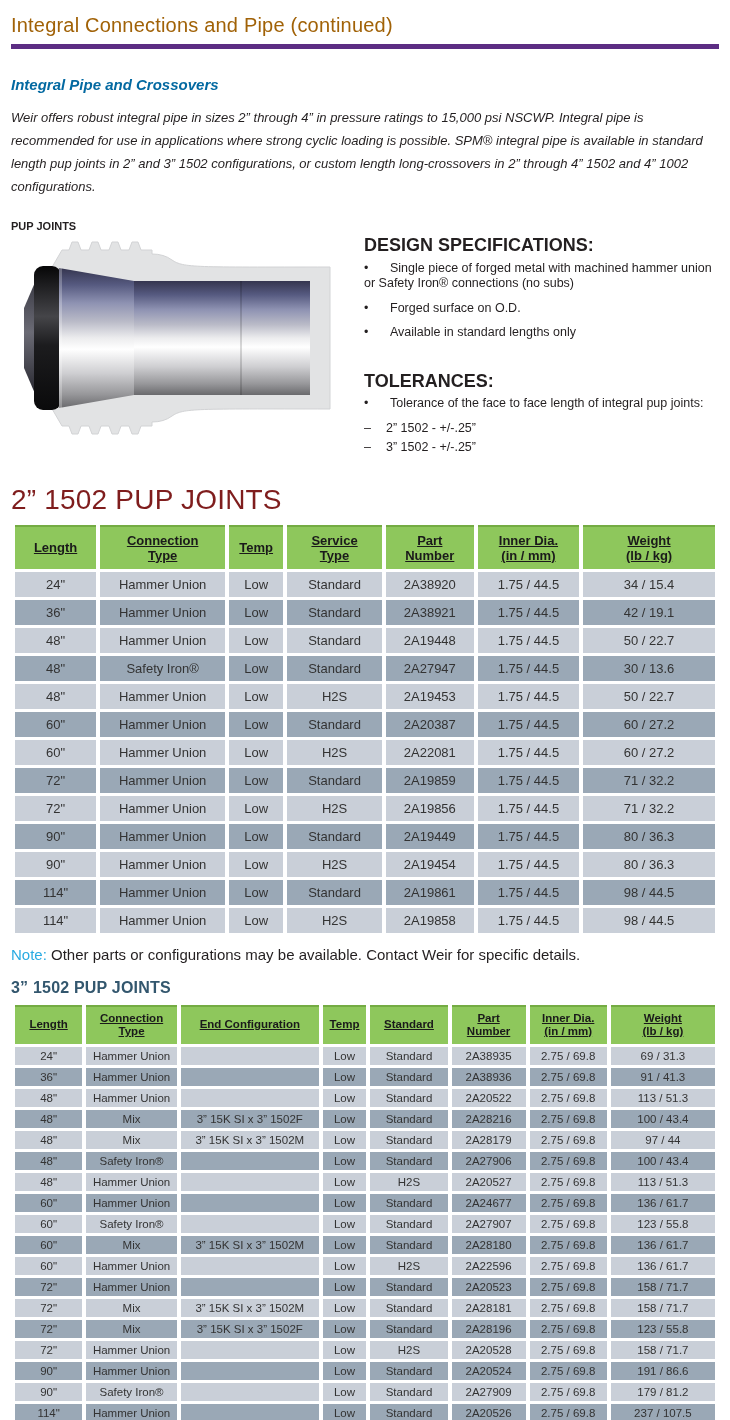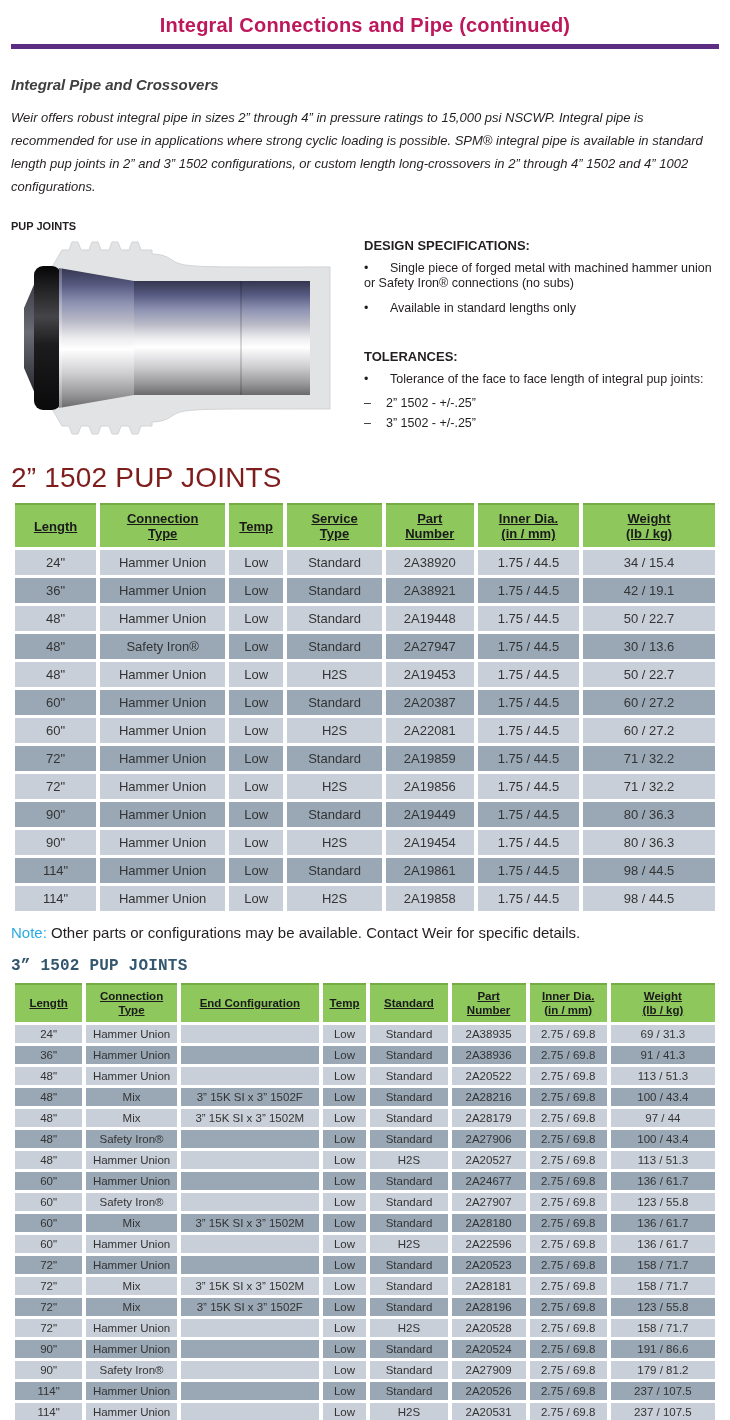--- a/index.html
+++ b/index.html
@@ -5,47 +5,47 @@
   html,body{margin:0;padding:0;}
   body{
     width:730px;height:1420px;background:#ffffff;
     font-family:"Liberation Sans","DejaVu Sans",sans-serif;
     color:#231f20;overflow:hidden;
   }
   .page{padding:12px 11px 0 11px;}
 
   
   .doc-title{
-    font-size:20px;font-weight:bold;color:#be185d;
-    margin:2px 0 7px 0;letter-spacing:.2px;text-align:center;
+    font-size:20px;font-weight:normal;color:#a16207;
+    margin:2px 0 7px 0;letter-spacing:.2px;
   }
   .title-rule{height:5px;background:#5c2d83;margin:0 0 27px 0;}
 
   .doc-subtitle{
-    font-size:15px;font-weight:bold;font-style:italic;color:#404040;
+    font-size:15px;font-weight:bold;font-style:italic;color:#0369a1;
     margin:0 0 13px 0;
   }
   .intro{font-size:13px;line-height:23px;margin:0 0 22px 0;max-width:705px;font-style:italic;}
 
   
   .media-row{display:flex;gap:28px;margin:0 0 24px 0;}
   .media-left{width:325px;flex:0 0 auto;}
   .pup-label{font-size:11px;font-weight:bold;margin:0 0 6px 0;}
   .pipe-img{display:block;width:322px;height:200px;}
   .media-right{flex:1;padding-top:18px;font-size:12.5px;line-height:15.5px;}
-  .spec-heading{font-weight:bold;font-size:13px;margin:0 0 7px 0;}
+  .spec-heading{font-weight:bold;font-size:18px;margin:0 0 7px 0;}
   .bullet-item{margin:0 0 9px 0;}
   .bullet-item .b{display:inline-block;width:26px;}
   .dash-item{margin:0 0 4px 0;}
   .dash-item .b{display:inline-block;width:22px;}
   .spec-gap{height:24px;}
 
   
   .tbl-title-1{font-size:28px;font-weight:normal;color:#7f1d1d;margin:0 0 6px 0;letter-spacing:.2px;}
-  .tbl-title-2{font-size:16px;font-weight:bold;color:#33576e;margin:0 0 5px 0;letter-spacing:.2px;font-family:Liberation Mono, monospace;}
+  .tbl-title-2{font-size:16px;font-weight:bold;color:#33576e;margin:0 0 5px 0;letter-spacing:.2px;}
 
   table.data{width:100%;border-collapse:separate;border-spacing:4px 3px;background:#fff;table-layout:fixed;}
   table.data th{
     background:#8ec75c;color:#1a1a1a;font-weight:bold;text-align:center;
     vertical-align:middle;white-space:pre-line;
     border-top:2px solid #74ab43;
     text-decoration:underline;
   }
   table.data td{
     text-align:center;vertical-align:middle;color:#333;
@@ -135,20 +135,21 @@
 
         <rect x="228" y="43" width="2" height="114" fill="#000000" opacity="0.15"></rect>
 
         <rect x="47" y="30" width="3" height="140" fill="#ffffff" opacity="0.25"></rect>
       </svg>
     </div>
 
     <div class="media-right">
       <div class="spec-heading">DESIGN SPECIFICATIONS:</div>
       <div class="bullet-item"><span class="b">•</span><span>Single piece of forged metal with machined hammer union or Safety Iron® connections (no subs)</span></div>
+      <div class="bullet-item"><span class="b">•</span><span>Forged surface on O.D.</span></div>
       <div class="bullet-item"><span class="b">•</span><span>Available in standard lengths only</span></div>
 
       <div class="spec-gap"></div>
 
       <div class="spec-heading">TOLERANCES:</div>
       <div class="bullet-item"><span class="b">•</span><span>Tolerance of the face to face length of integral pup joints:</span></div>
       <div class="dash-item"><span class="b">–</span><span>2” 1502 - +/-.25”</span></div>
       <div class="dash-item"><span class="b">–</span><span>3” 1502 - +/-.25”</span></div>
     </div>
   </div>

